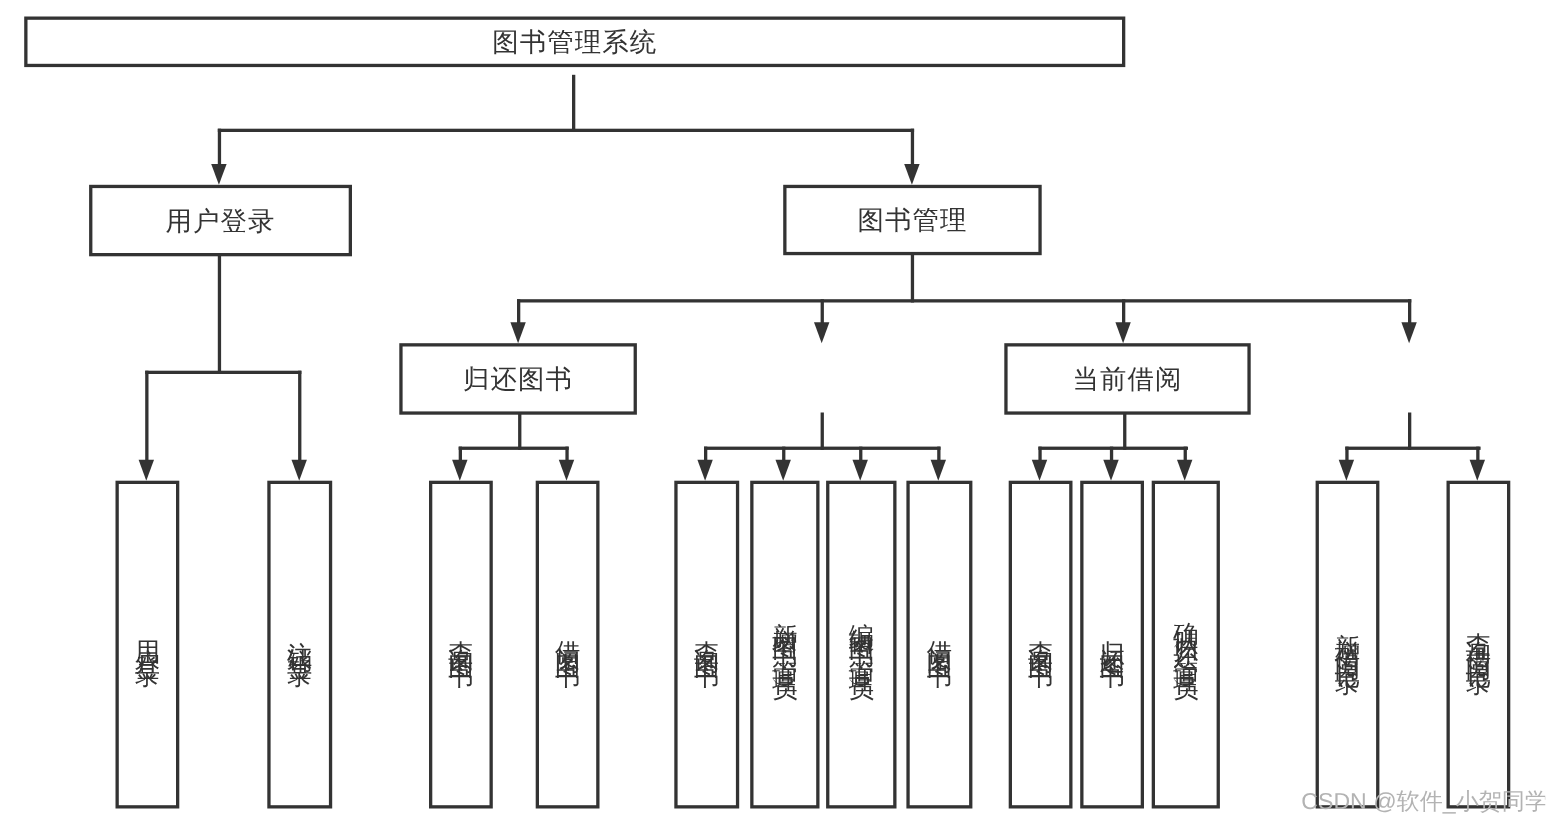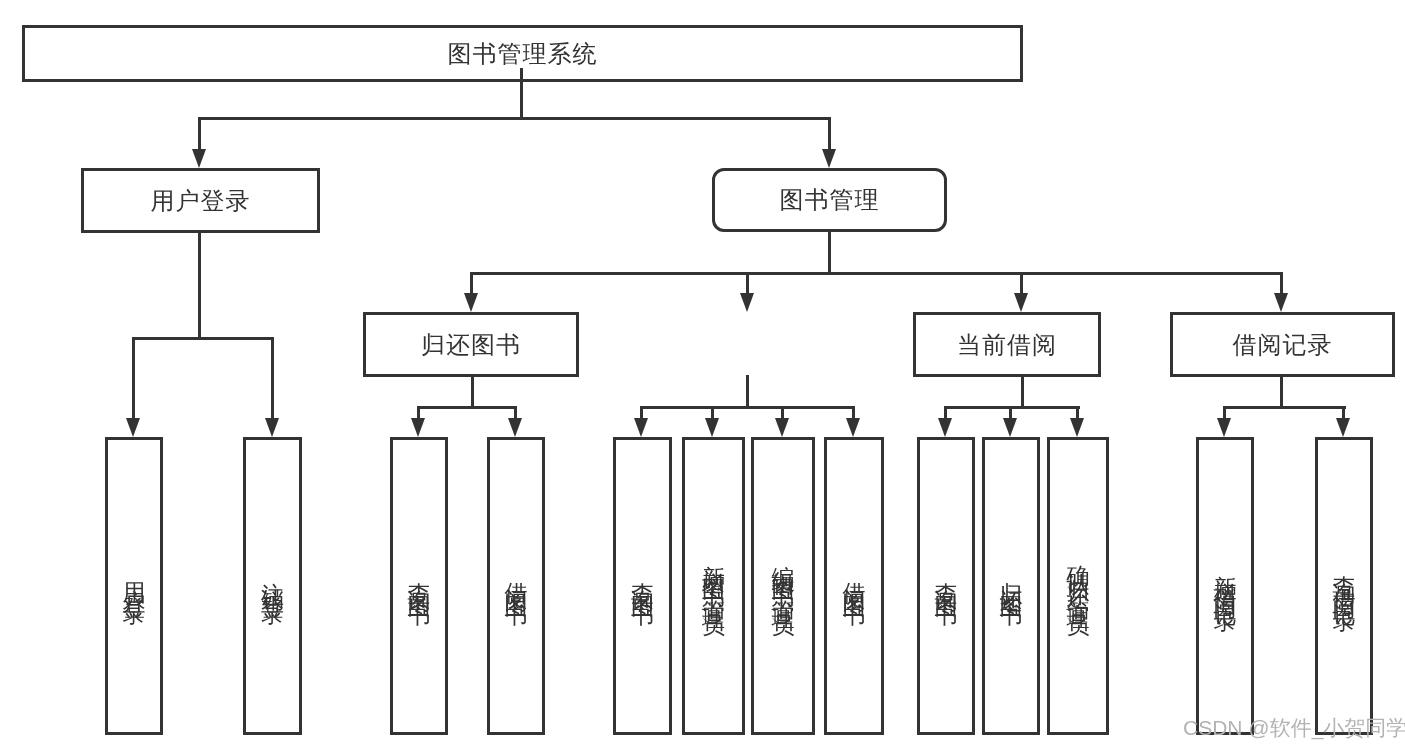--- a/index.html
+++ b/index.html
@@ -48,35 +48,35 @@
     color:#b3b3b3;
     font-size:21px;
     white-space:nowrap;
   }
 </style>
 </head>
 <body>
 
 <div id="canvas">
 
-  <div class="node h" style="left:22px; top:25px; width:1001px; height:57px;">
+  <div class="node h" style="left:22px; top:15px; width:1001px; height:46px;">
     <span>图书管理系统</span>
   </div>
 
   <div class="vline" style="left:520px; top:68px; height:52px;"></div>
   <div class="hline" style="left:198px; top:117px; width:633px;"></div>
   <div class="vline" style="left:198px; top:117px; height:34px;"></div>
   <div class="at" style="left:192px; top:149px;"></div>
   <div class="vline" style="left:828px; top:117px; height:34px;"></div>
   <div class="at" style="left:822px; top:149px;"></div>
 
   <div class="node h" style="left:81px; top:168px; width:239px; height:65px;">
     <span>用户登录</span>
   </div>
-  <div class="node h" style="left:712px; top:168px; width:235px; height:64px;border-radius:12px;">
+  <div class="node h" style="left:712px; top:168px; width:235px; height:64px;">
     <span>图书管理</span>
   </div>
 
   <div class="vline" style="left:198px; top:231px; height:109px;"></div>
   <div class="hline" style="left:132px; top:337px; width:142px;"></div>
   <div class="vline" style="left:132px; top:337px; height:82px;"></div>
   <div class="at" style="left:126px; top:418px;"></div>
   <div class="vline" style="left:271px; top:337px; height:82px;"></div>
   <div class="at" style="left:265px; top:418px;"></div>
 
@@ -87,25 +87,22 @@
   <div class="vline" style="left:746px; top:272px; height:23px;"></div>
   <div class="at" style="left:740px; top:293px;"></div>
   <div class="vline" style="left:1020px; top:272px; height:23px;"></div>
   <div class="at" style="left:1014px; top:293px;"></div>
   <div class="vline" style="left:1280px; top:272px; height:23px;"></div>
   <div class="at" style="left:1274px; top:293px;"></div>
 
   <div class="node h" style="left:363px; top:312px; width:216px; height:65px;">
     <span>归还图书</span>
   </div>
-  <div class="node h" style="left:913px; top:312px; width:188px; height:65px;">
+  <div class="node h" style="left:913px; top:312px; width:224px; height:65px;">
     <span>当前借阅</span>
-  </div>
-  <div class="node h" style="left:1170px; top:312px; width:225px; height:65px;">
-    <span>借阅记录</span>
   </div>
 
   <div class="vline" style="left:471px; top:375px; height:34px;"></div>
   <div class="hline" style="left:417px; top:406px; width:100px;"></div>
   <div class="vline" style="left:417px; top:406px; height:14px;"></div>
   <div class="at" style="left:411px; top:418px;"></div>
   <div class="vline" style="left:514px; top:406px; height:14px;"></div>
   <div class="at" style="left:508px; top:418px;"></div>
 
   <div class="vline" style="left:746px; top:375px; height:34px;"></div>

